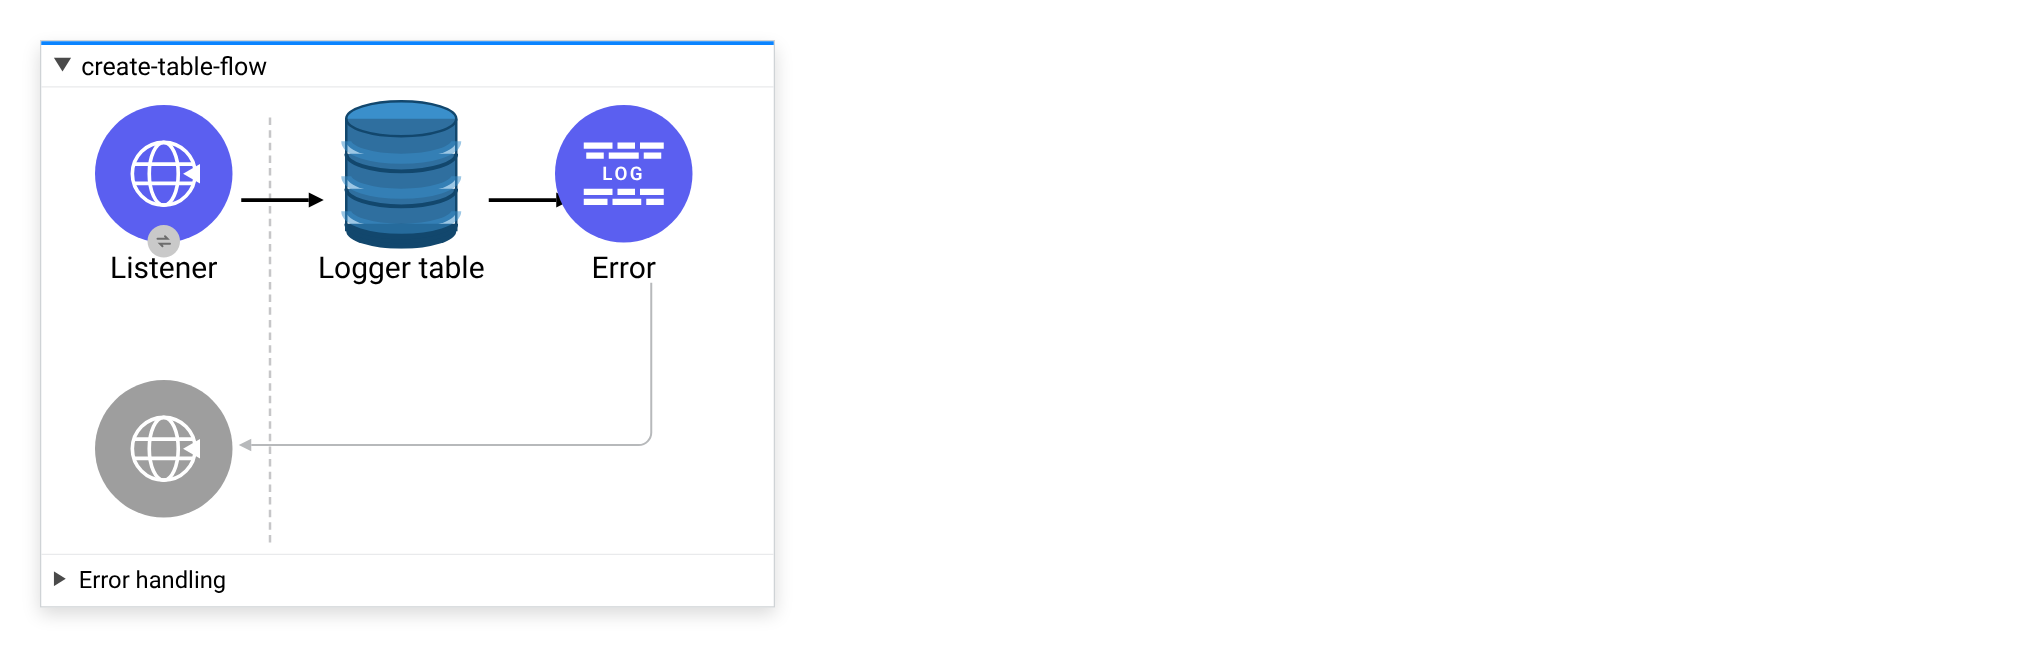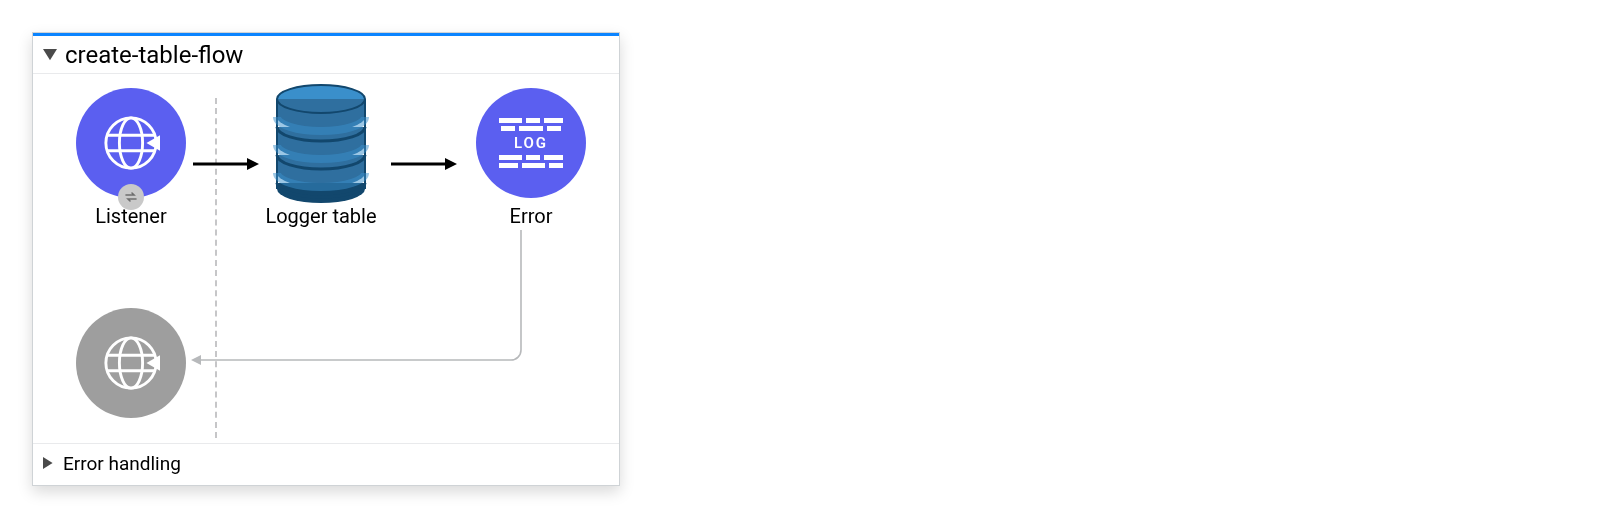--- a/index.html
+++ b/index.html
@@ -1,24 +1,24 @@
 <!DOCTYPE html>
 <html><head>
 <meta charset="utf-8">
 <style>
   html,body{margin:0;padding:0;background:#fff;font-family:-apple-system,BlinkMacSystemFont,"Segoe UI",Roboto,Arial,sans-serif;color:#000;}
   .page{width:1620px;height:522px;position:relative;}
   .panel{position:absolute;left:32px;top:32px;width:586px;height:452px;background:#fff;border:1px solid #cfd3d6;box-shadow:0 6px 14px rgba(0,0,0,.15);}
   .top-accent{position:absolute;left:0;right:0;top:0;height:3px;background:#0b84ff;}
-  .hdr{display:flex;align-items:center;gap:8px;padding:8px 10px 4px 10px;font-size:24px;border-bottom:1px solid #e9eaec;}
+  .hdr{display:flex;align-items:center;gap:8px;padding:8px 10px 4px 10px;font-size:20px;border-bottom:1px solid #e9eaec;}
   .err-hdr{display:flex;align-items:center;gap:8px;padding:8px 10px 10px 10px;font-size:19px;border-top:1px solid #e9eaec;position:absolute;left:0;right:0;bottom:0;}
   .caret{display:inline-block;}
   .canvas{position:relative;height:370px;}
   .node{position:absolute;text-align:center;width:140px;}
-  .node .label{margin-top:6px;font-size:20px;}
+  .node .label{margin-top:6px;font-size:24px;}
   .circle{width:110px;height:110px;border-radius:55px;display:flex;align-items:center;justify-content:center;margin:0 auto;}
   .c-primary{background:#5b5ff0;}
   .c-grey{background:#9e9e9e;}
   .globe{position:relative;width:58px;height:58px;color:#fff;}
   .badge{position:absolute;width:26px;height:26px;border-radius:13px;background:#c9c9c9;left:50%;transform:translateX(-50%);bottom:-12px;display:flex;align-items:center;justify-content:center;}
   .log-block{width:64px;}
   .log-row{display:flex;gap:4px;justify-content:center;margin:3px 0;}
   .seg{height:5px;background:#fff;}
   .seg.s1{width:24px;} .seg.s2{width:14px;} .seg.s3{width:20px;}
   .log-text{color:#fff;font-size:15px;font-weight:600;letter-spacing:2px;text-align:center;margin:1px 0;}
@@ -91,21 +91,21 @@
           </svg>
         </div>
         <div class="label">Logger table</div>
       </div>
 
       <svg class="arrow" style="left:356px;" width="70" height="20">
         <line x1="2" y1="10" x2="56" y2="10" stroke="#000" stroke-width="3"></line>
         <polygon points="56,4 68,10 56,16" fill="#000"></polygon>
       </svg>
 
-      <div class="node" style="left:428px;top:14px;">
+      <div class="node" style="left:396px;top:14px;">
         <div class="circle c-primary">
           <div class="log-block">
             <div class="log-row">
                 <span class="seg s1"></span>
                 <span class="seg s2"></span>
                 <span class="seg s3"></span>
               </div>
             <div class="log-row">
                 <span class="seg s2"></span>
                 <span class="seg s1"></span>

